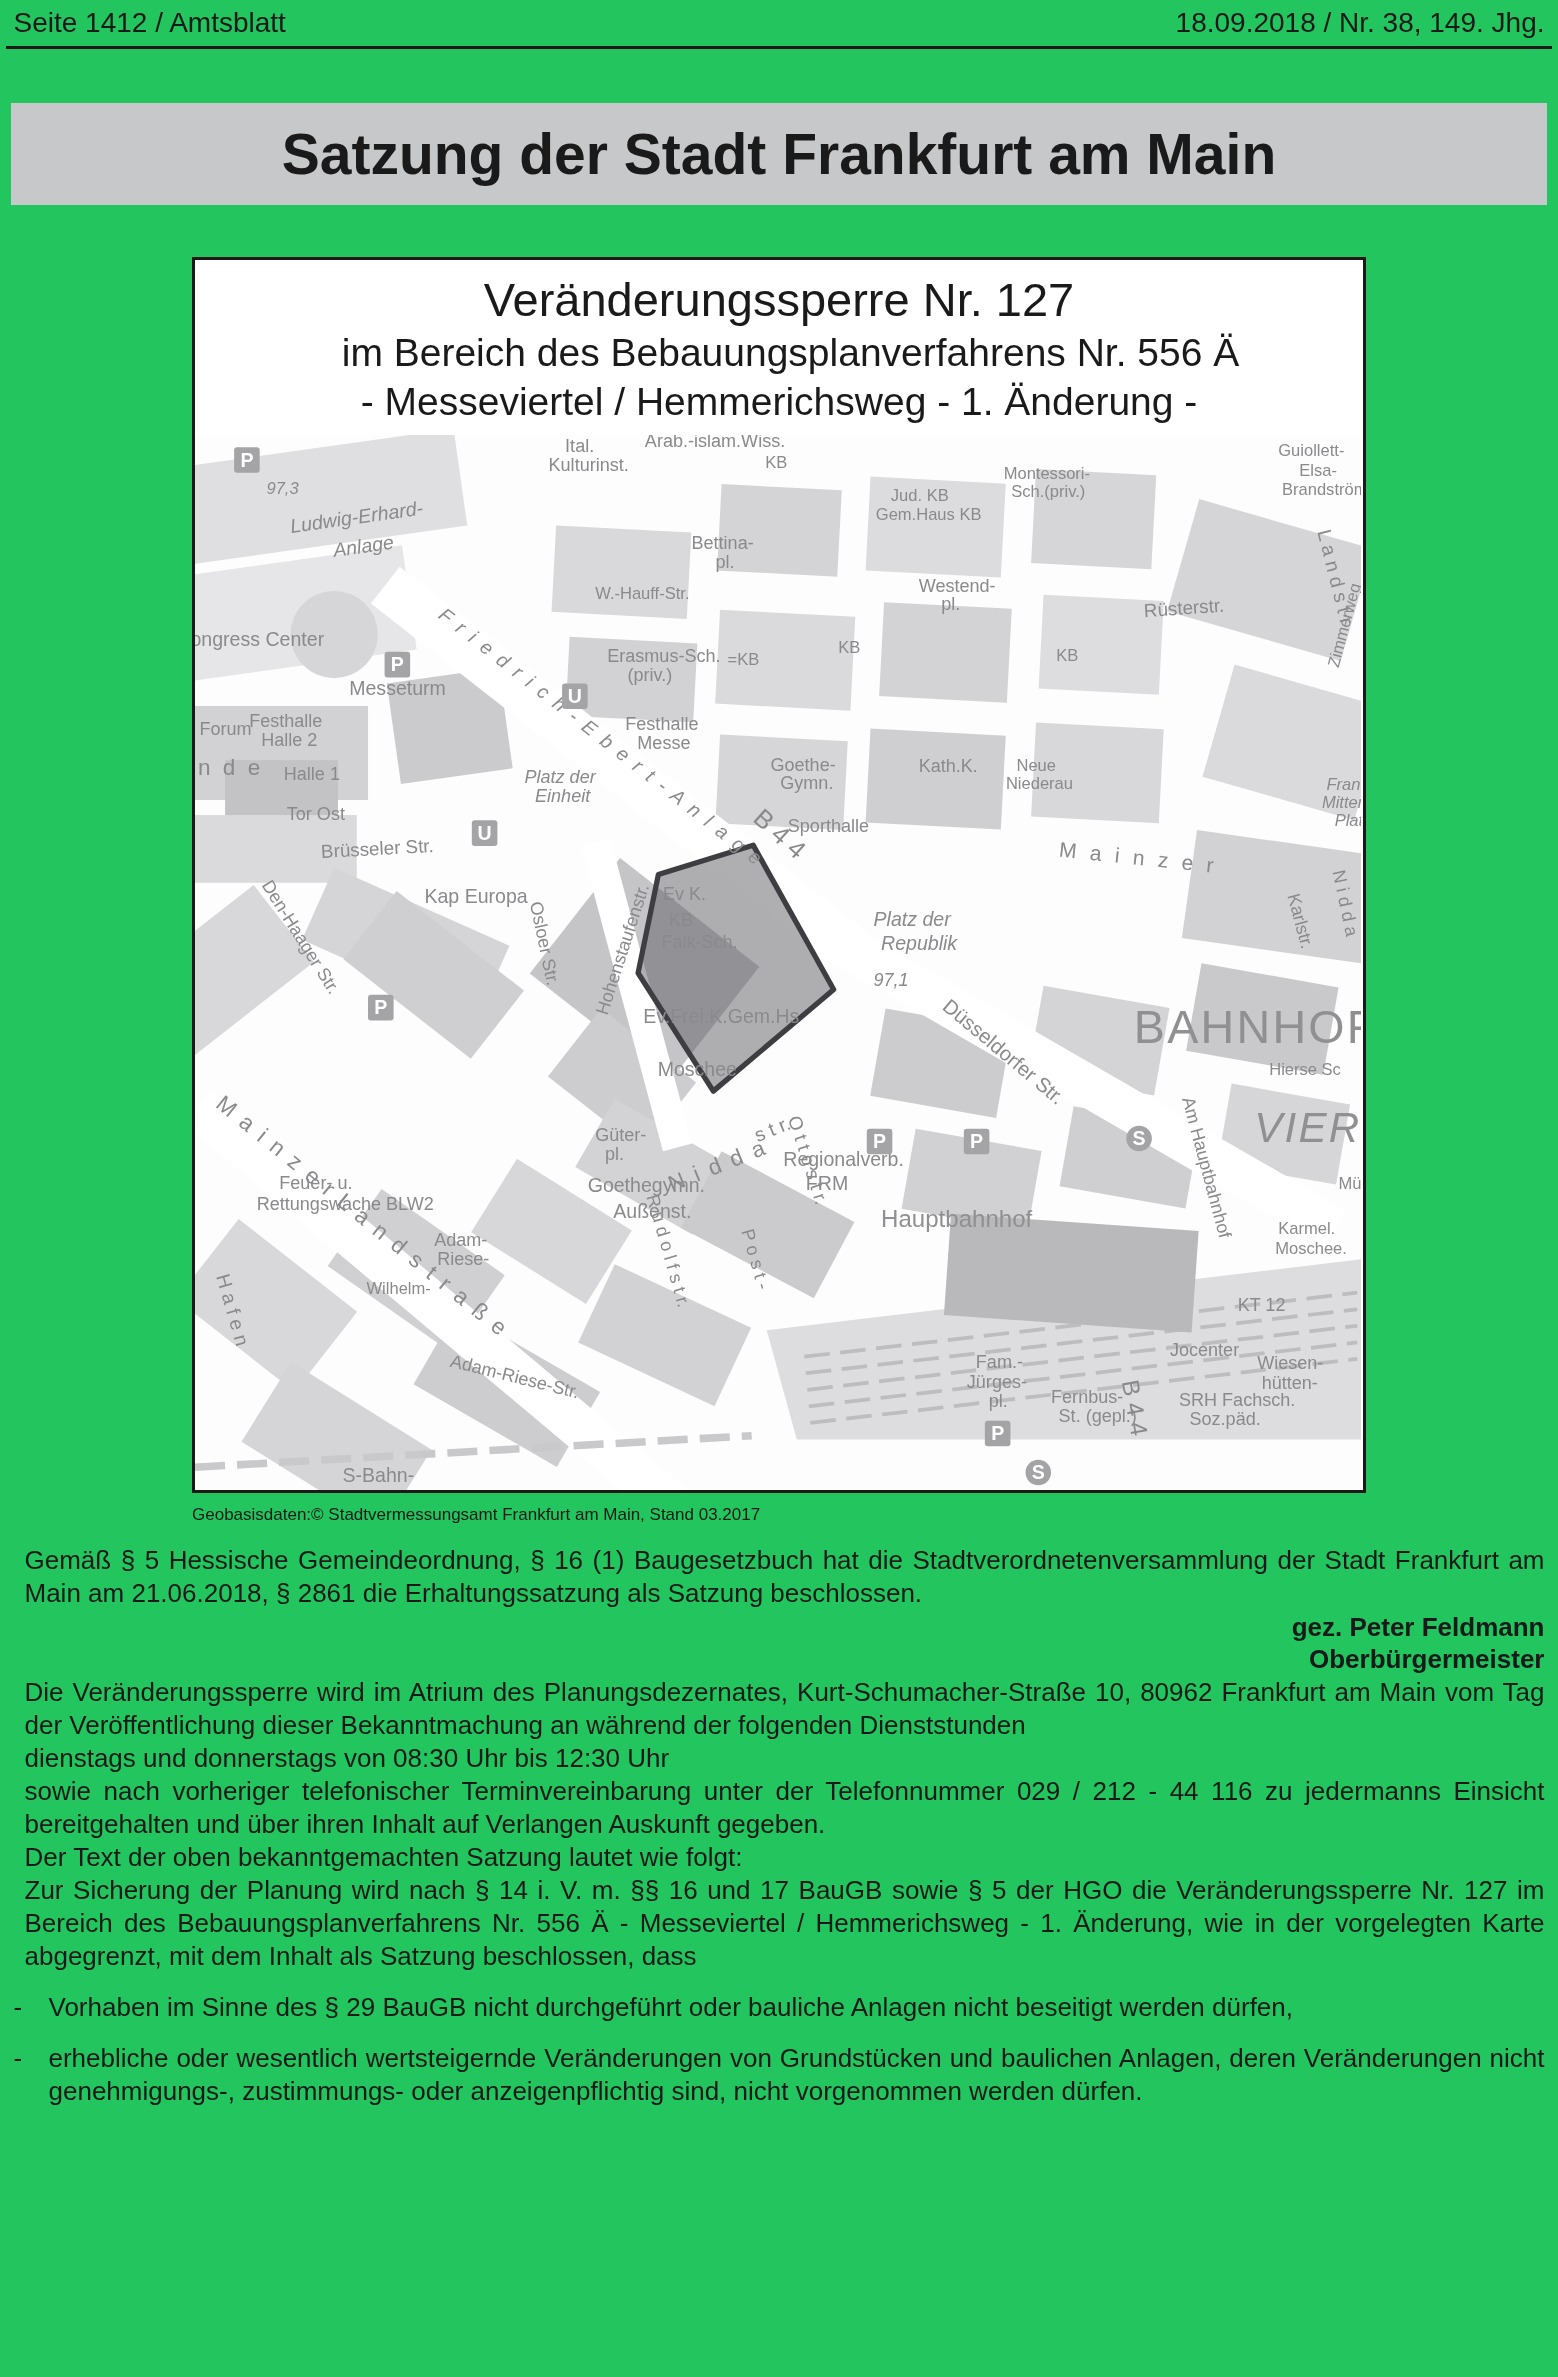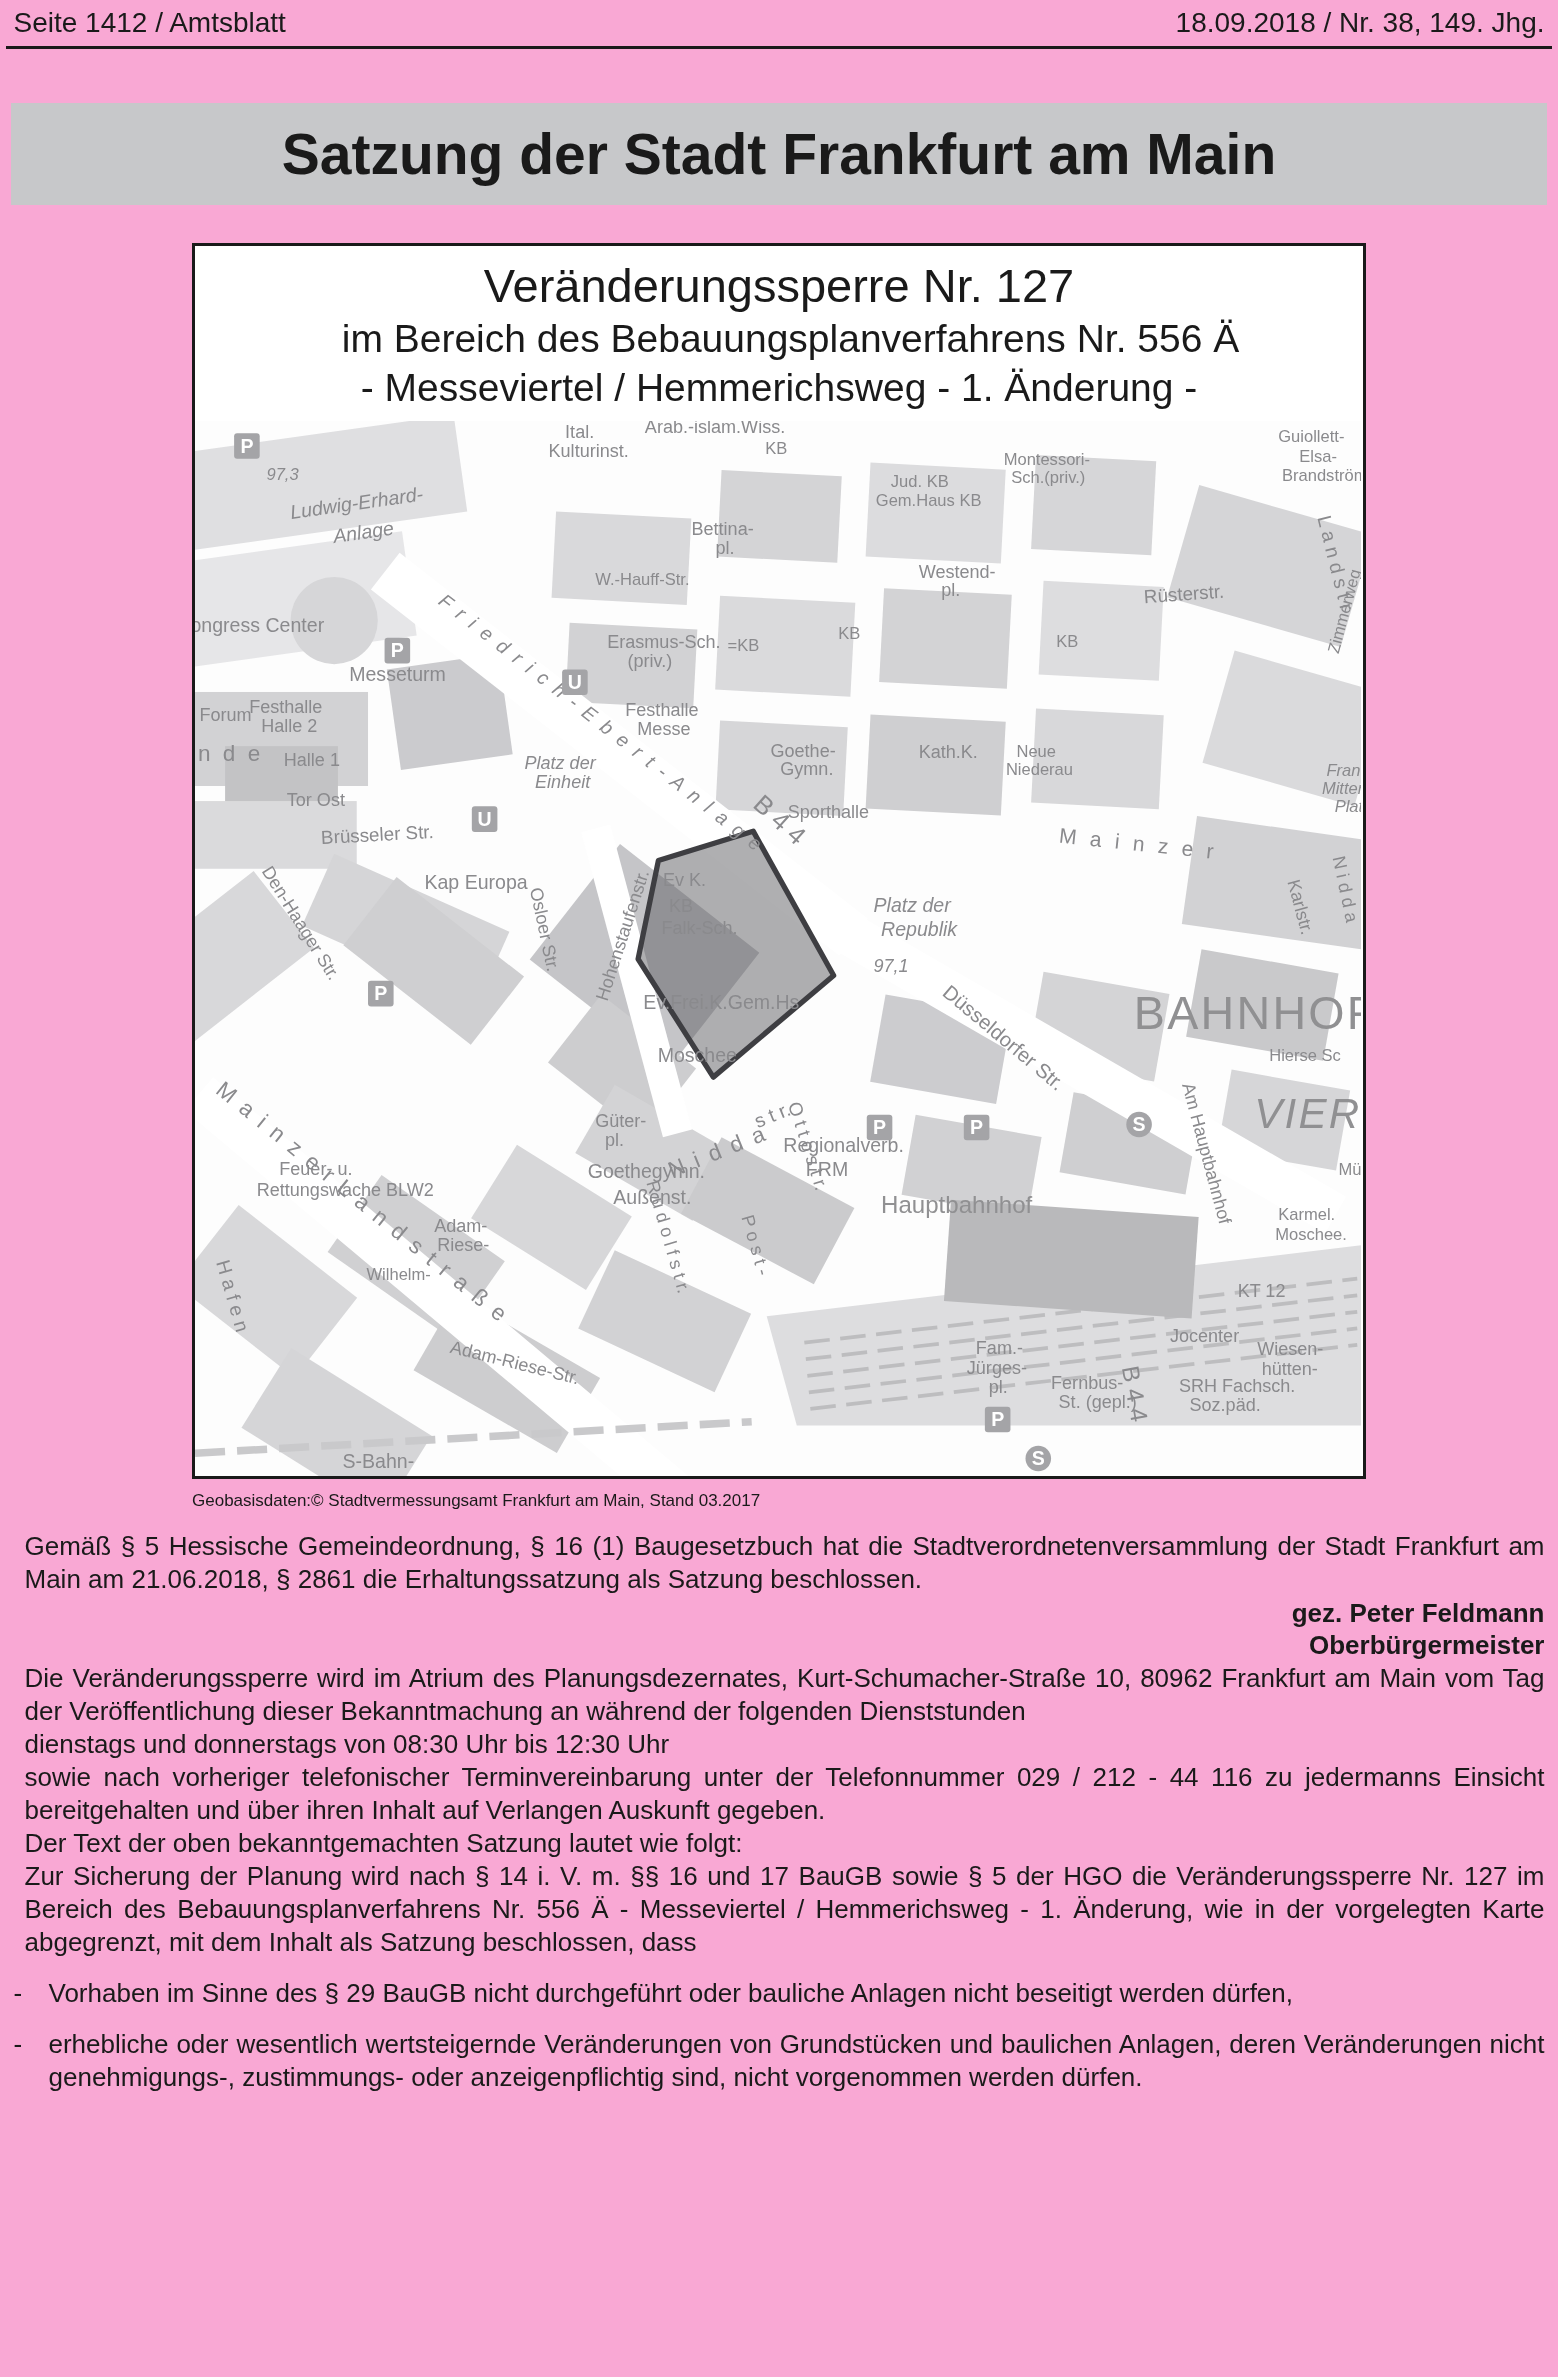--- a/index.html
+++ b/index.html
@@ -1,27 +1,27 @@
 <!DOCTYPE html>
 <html lang="de" style="font-size:12px"><head>
 <meta charset="utf-8">
 <style>
   html,body{margin:0;padding:0;background:#ffffff;}
   .page{
     position:relative;width:1558px;height:2377px;overflow:hidden;
-    background:#f9a8d4;color:#1a1a1a;
+    background:#22c55e;color:#1a1a1a;
     font-family:"Liberation Sans","DejaVu Sans",sans-serif;
   }
   .header{display:flex;justify-content:space-between;align-items:baseline;
     padding:7.5px 13.5px 0 13.5px;font-size:28px;line-height:1.1;}
   .rule{border-bottom:3px solid #1a1a1a;margin:7.5px 6px 0 6px;}
   .titlebar{margin:54px 11.3px 0 11.3px;background:#c7c8ca;height:102px;
     display:flex;align-items:center;justify-content:center;}
   .titlebar .t{font-size:57px;font-weight:bold;}
-  .notice-box{width:1174px;margin:38px auto 0 auto;border:3.8px solid #1a1a1a;
+  .notice-box{width:1174px;margin:52px auto 0 auto;border:3.8px solid #1a1a1a;
     box-sizing:border-box;background:#fff;}
   .box-h1{text-align:center;font-size:47px;margin-top:15px;line-height:1.05;}
   .box-h2{text-align:center;font-size:39px;margin-top:9px;line-height:1.05;padding-left:23px;}
   .box-h3{text-align:center;font-size:39px;margin-top:7.5px;line-height:1.05;}
   svg.map{display:block;width:1166px;height:1055px;margin-top:12px;background:#fdfdfd;}
   svg.map text{font-family:"Liberation Sans","DejaVu Sans",sans-serif;}
   .caption{margin:12px 16px 0 192px;font-size:17px;}
   .bodytext{margin:19.6px 13.5px 0 13.5px;font-size:26px;line-height:1.27;}
   .bodytext p{margin:0 0 0 11px;}
   .p{margin-top:16.6px;text-align:justify;}

